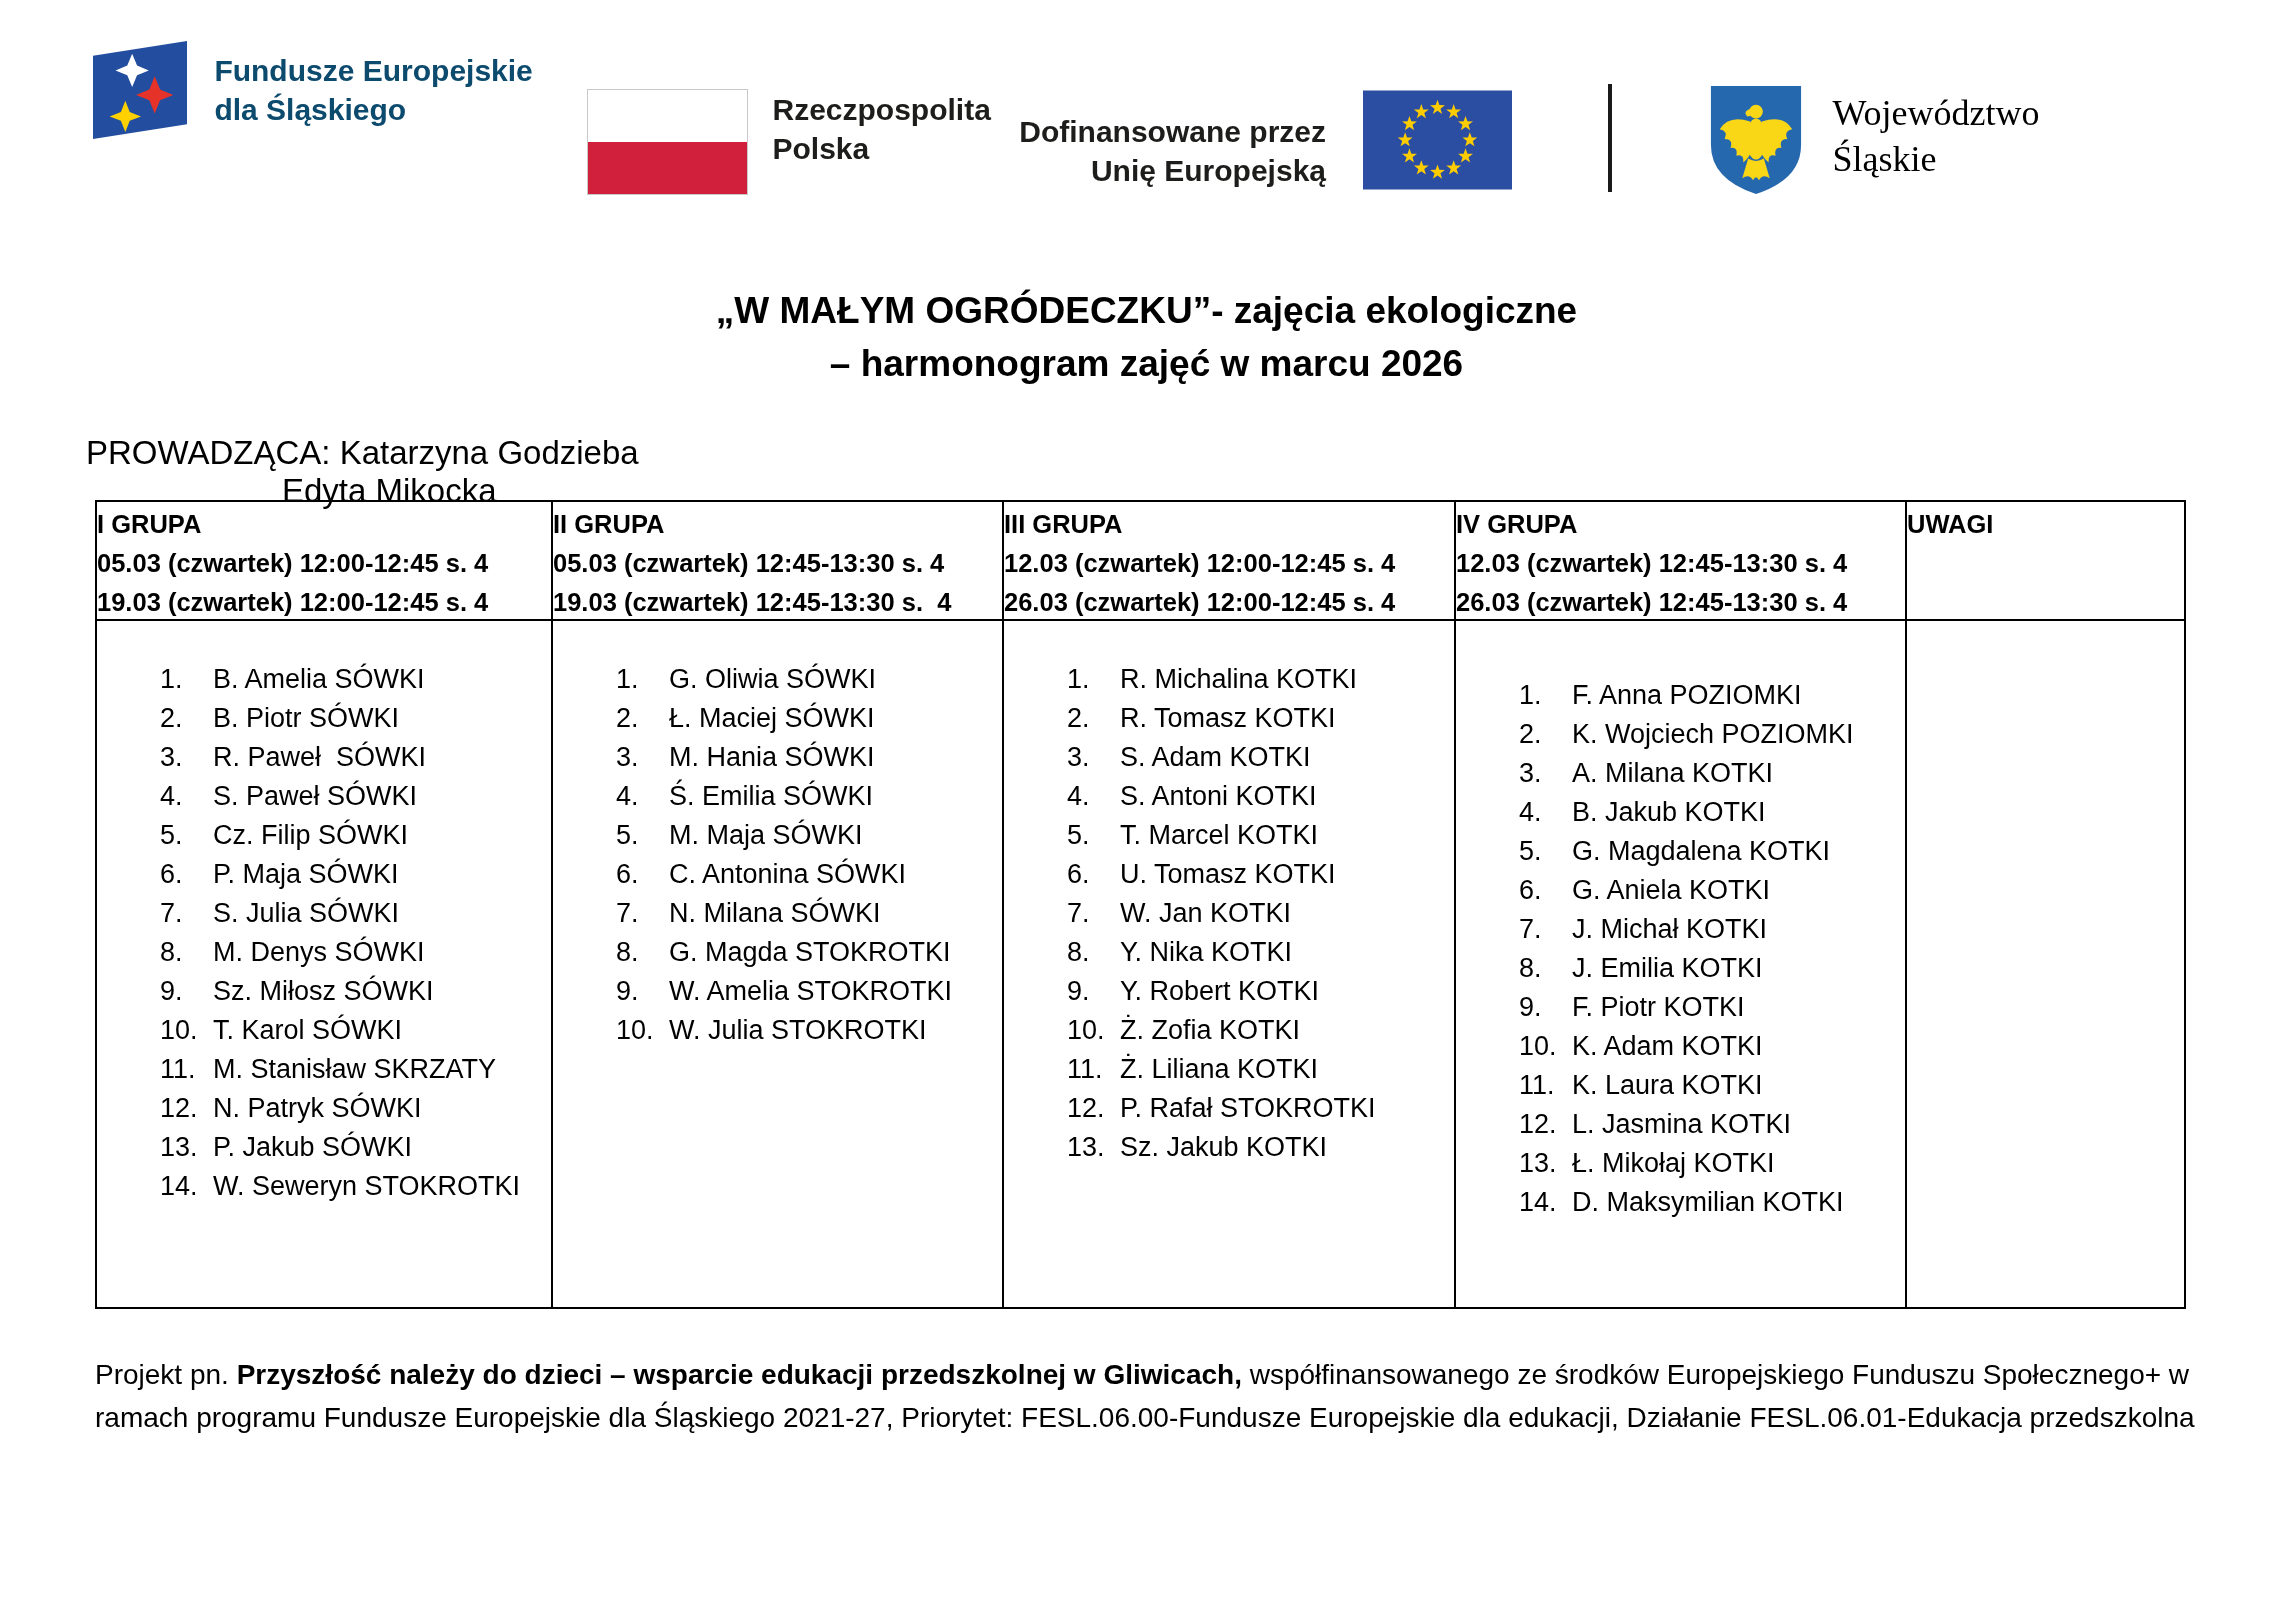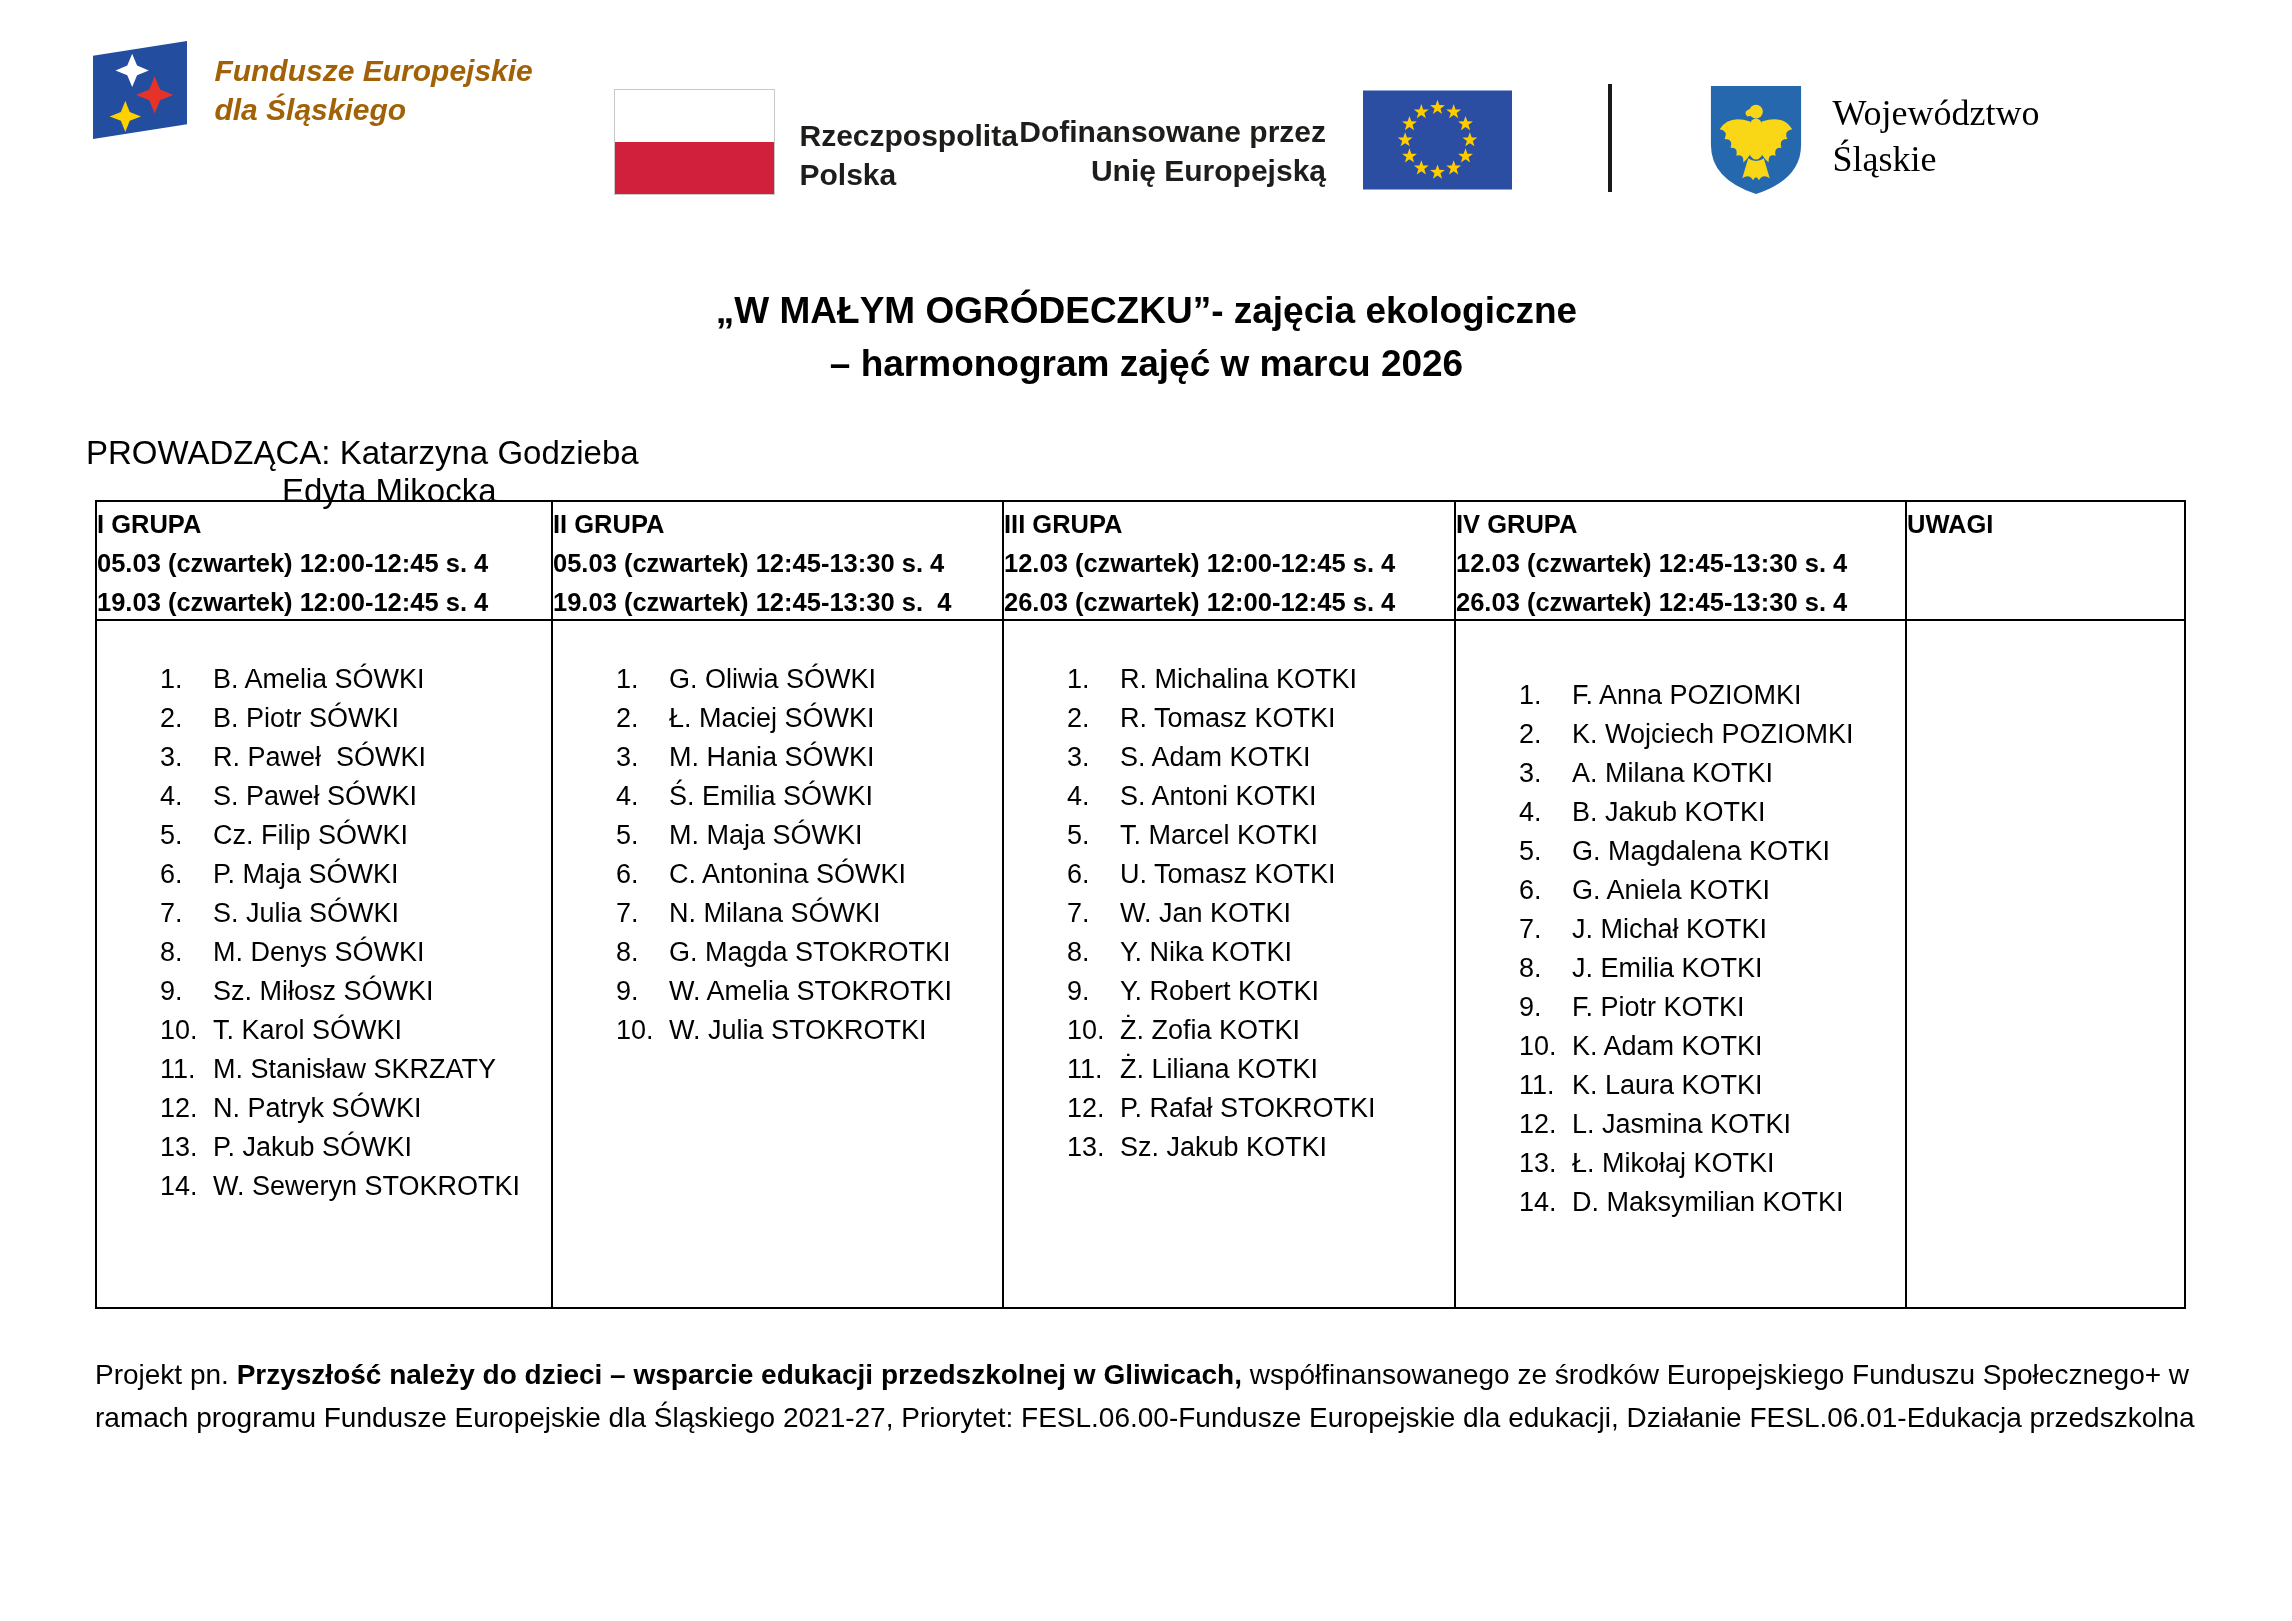--- a/index.html
+++ b/index.html
@@ -2,22 +2,22 @@
 <html lang="pl"><head>
 <meta charset="utf-8">
 <style>
   html,body{margin:0;padding:0;background:#ffffff;}
   .page{position:relative;width:2293px;height:1621px;background:#fff;overflow:hidden;
         font-family:"Liberation Sans","DejaVu Sans",sans-serif;color:#000;}
 
   
   .header{position:absolute;left:0;top:0;width:100%;height:245px;}
   .fe-logo{position:absolute;left:93px;top:41px;display:flex;align-items:center;gap:27.4px;}
-  .fe-text{font-weight:bold;font-size:30px;line-height:39px;color:#a16207;font-style:italic;}
-  .pl-logo{position:absolute;left:615px;top:90px;display:flex;align-items:flex-end;gap:25.5px;}
+  .fe-text{font-weight:bold;font-size:30px;line-height:39px;color:#0c4a6e;}
+  .pl-logo{position:absolute;left:588px;top:90px;display:flex;align-items:flex-start;gap:25.5px;}
   .pl-flag{width:159px;height:104px;outline:1px solid #c9c9c9;}
   .pl-flag .w{height:52px;background:#fff;}
   .pl-flag .r{height:52px;background:#d0203c;}
   .pl-text{font-weight:bold;font-size:30px;line-height:39px;color:#1d1d1b;}
   .eu-block{position:absolute;left:975px;top:90px;display:flex;align-items:flex-end;gap:37px;}
   .eu-text{font-weight:bold;font-size:30px;line-height:39px;text-align:right;width:351px;color:#1d1d1b;}
   .eu-flag-wrap{width:149px;height:100px;}
   .divider{position:absolute;left:1608px;top:84px;width:3.9px;height:108px;background:#1a1a1a;}
   .sl-logo{position:absolute;left:1707px;top:82px;display:flex;align-items:flex-start;gap:27.4px;}
   .sl-shield{width:98px;height:116px;}

